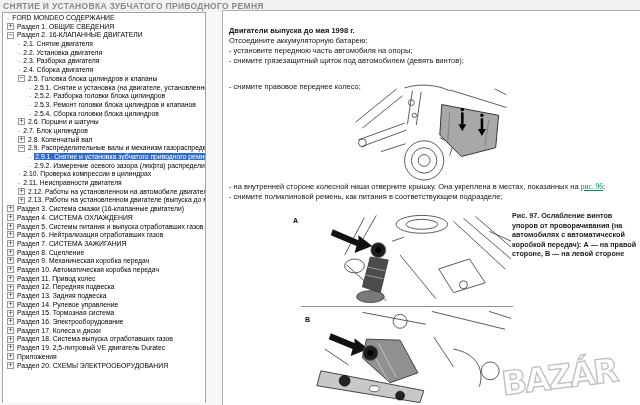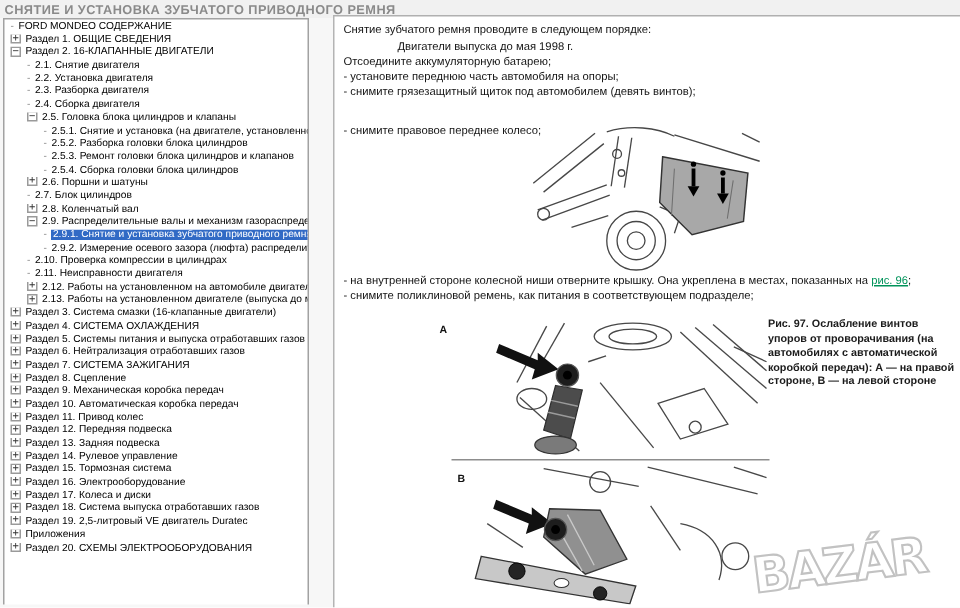--- a/index.html
+++ b/index.html
@@ -37,26 +37,26 @@
   .sel { background:#316ac5; color:#fff; padding:0 1px; }
   
   .content-panel {
     position:absolute; left:222px; top:10px; width:418px; height:395px;
     background:#ffffff; border-top:1px solid #b0b0b0; border-left:1px solid #b4b4b4;
   }
   .cline {
     position:absolute; left:6px; font-size:7.5px; color:#141414;
     white-space:nowrap; line-height:9px;
   }
-  .bold { font-weight:normal;margin-left:36px; }
+  .bold { font-weight:bold; }
   .cap {
     position:absolute; left:289px; width:128px;
     font-size:7.2px; font-weight:bold; color:#1b1b1b; line-height:9.5px;
   }
-  .link { color:#00935a; text-decoration:underline; cursor:pointer; }
+  .link { color:#00935a; text-decoration:underline; cursor:pointer;font-family:Liberation Serif, serif; }
   .figwrap { position:absolute; }
   .fig-label {
     position:absolute; font-size:7px; font-weight:bold; color:#111;
   }
   .divider {
     position:absolute; left:78px; top:295px; width:212px; height:1px;
     background:#8d8d8d;
   }
   .wm { position:absolute; left:276px; top:330px; width:142px; height:64px; }
 </style>
@@ -104,21 +104,20 @@
     <div class="tree-row" style="padding-left: 4px;"><span class="icon-box">+</span><span class="lbl">Раздел 16. Электрооборудование</span></div>
     <div class="tree-row" style="padding-left: 4px;"><span class="icon-box">+</span><span class="lbl">Раздел 17. Колеса и диски</span></div>
     <div class="tree-row" style="padding-left: 4px;"><span class="icon-box">+</span><span class="lbl">Раздел 18. Система выпуска отработавших газов</span></div>
     <div class="tree-row" style="padding-left: 4px;"><span class="icon-box">+</span><span class="lbl">Раздел 19. 2,5-литровый VE двигатель Duratec</span></div>
     <div class="tree-row" style="padding-left: 4px;"><span class="icon-box">+</span><span class="lbl">Приложения</span></div>
     <div class="tree-row" style="padding-left: 4px;"><span class="icon-box">+</span><span class="lbl">Раздел 20. СХЕМЫ ЭЛЕКТРООБОРУДОВАНИЯ</span></div>
   </div>
 
 <div class="content-panel">
 
-  <div class="cline" style="top:4px">Снятие зубчатого ремня проводите в следующем порядке:</div>
   <div class="cline bold" style="top:14.5px">Двигатели выпуска до мая 1998 г.</div>
   <div>
       <div class="cline" style="top: 24.8px;">Отсоедините аккумуляторную батарею;</div>
       <div class="cline" style="top: 35.1px;">- установите переднюю часть автомобиля на опоры;</div>
       <div class="cline" style="top: 45.4px;">- снимите грязезащитный щиток под автомобилем (девять винтов);</div>
       <div class="cline" style="top: 71px;">- снимите правовое переднее колесо;</div>
     </div>
 
   <div class="figwrap" style="left:128px; top:72px; width:158px; height:98px;">
     <svg width="158" height="98" viewBox="0 0 160 100">

